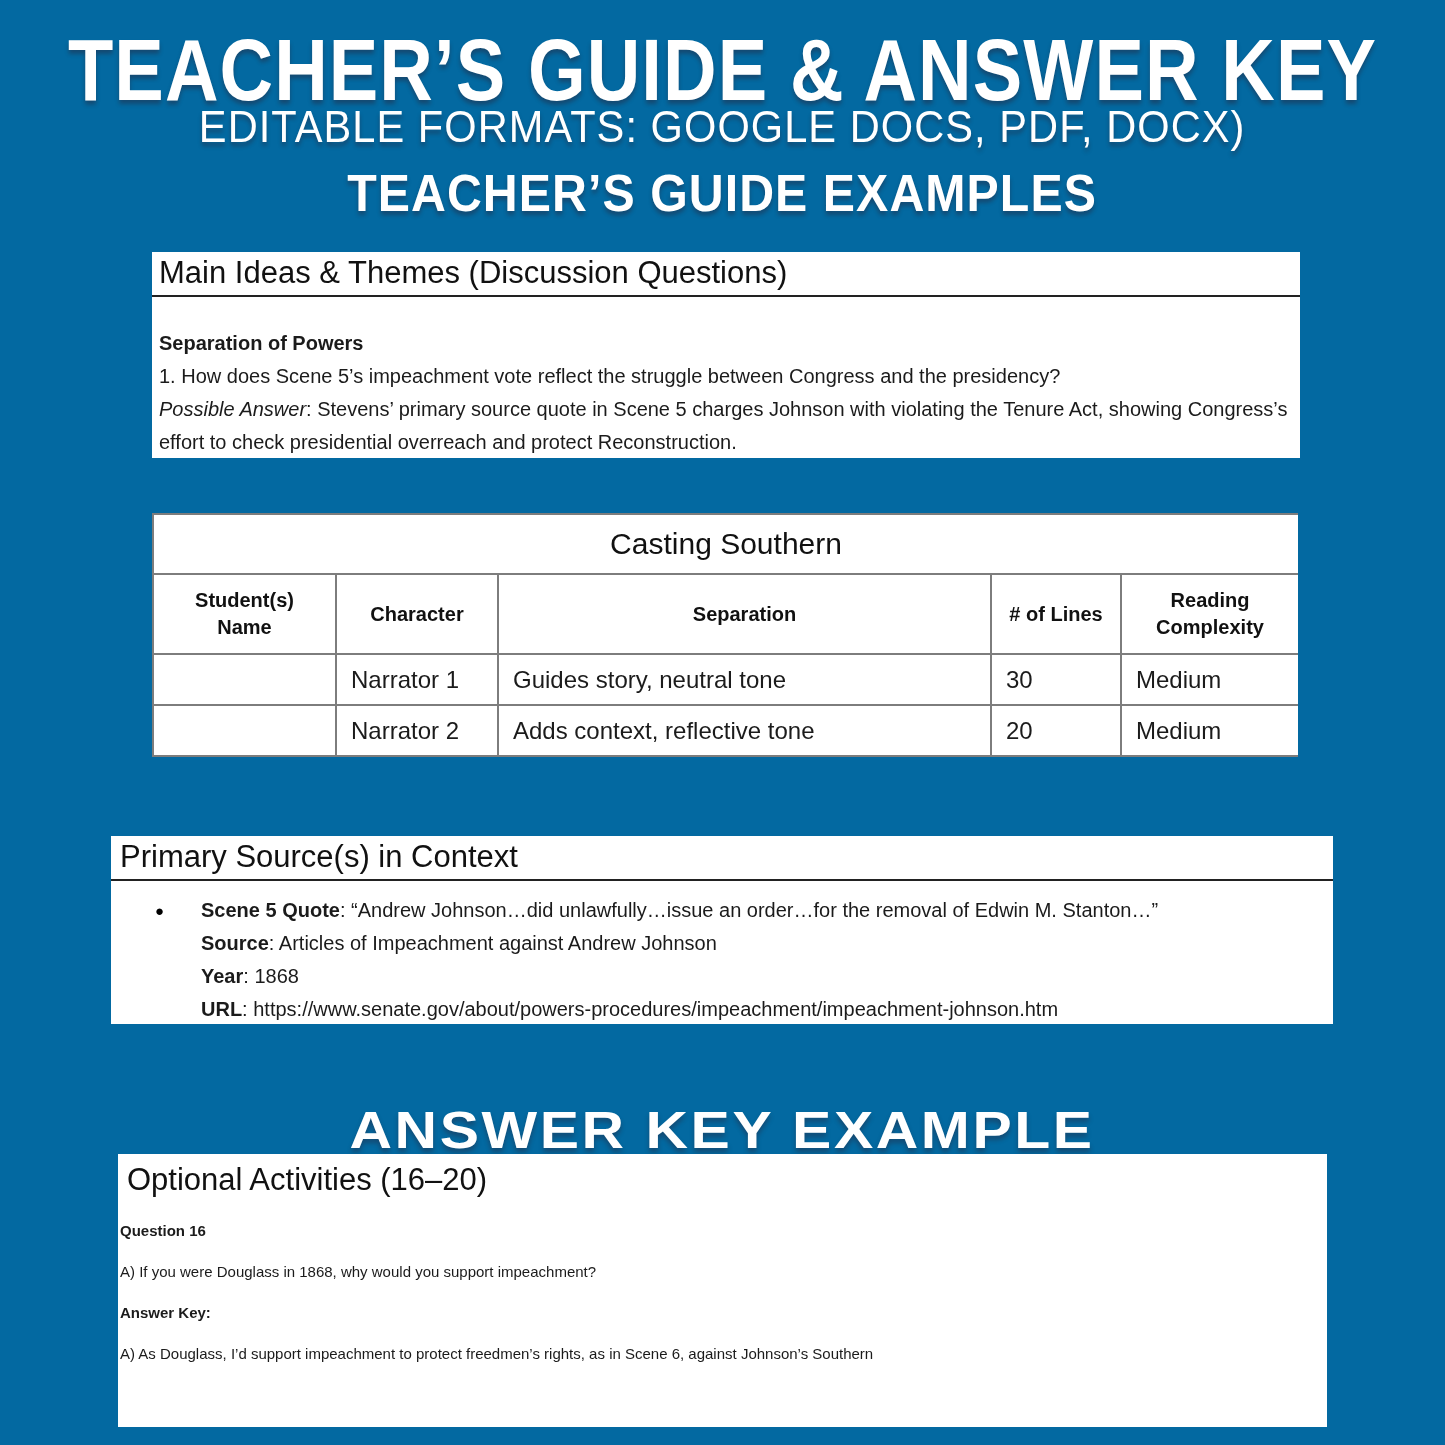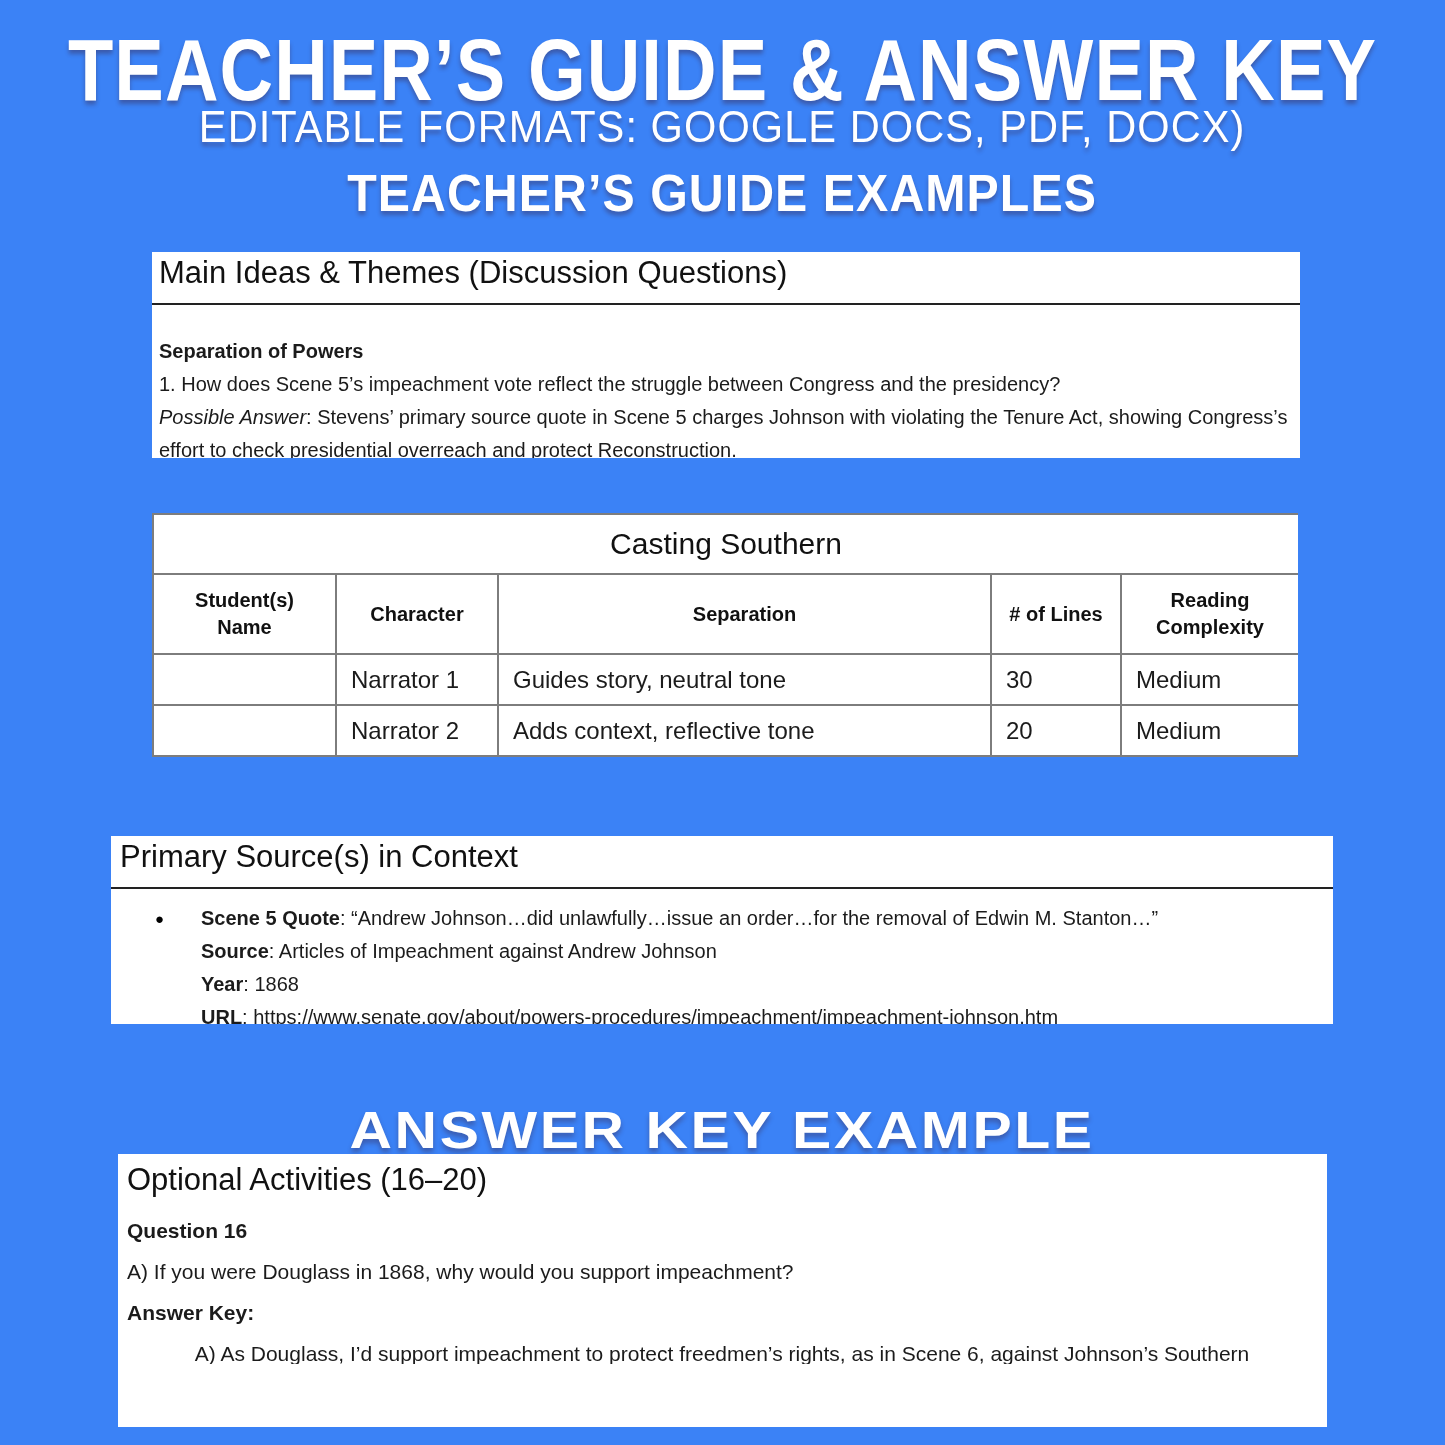--- a/index.html
+++ b/index.html
@@ -1,37 +1,37 @@
 <!DOCTYPE html>
 <html><head>
 <meta charset="utf-8">
 <style>
   html,body{margin:0;padding:0;background:#8e1b24;}
   .canvas{
     position:relative;width:1445px;height:1445px;overflow:hidden;
-    background:#3b82f6;
+    background:#0369a1;
     font-family:"Liberation Sans", sans-serif;
     -webkit-font-smoothing:antialiased;
   }
   
   .hero{position:absolute;left:0;right:0;text-align:center;color:#fff;}
   .hero .stretch{display:inline-block;transform-origin:center top;white-space:nowrap;
     text-shadow:0 3px 4px rgba(60,0,8,0.30);}
   .main-title{top:20px;}
   .main-title .stretch{font-size:70px;font-weight:bold;letter-spacing:1px;transform:scale(1.06,1.25);}
   .sub-title{top:102px;}
   .sub-title .stretch{font-size:40px;font-weight:400;letter-spacing:1px;transform:scale(1.04,1.12);}
   .sect-title-1{top:163px;}
   .sect-title-1 .stretch{font-size:46px;font-weight:bold;letter-spacing:1px;transform:scale(1.05,1.12);}
   .sect-title-2{top:1100px;}
   .sect-title-2 .stretch{font-size:46px;font-weight:bold;letter-spacing:2px;transform:scale(1.28,1.12);}
 
   
   .panel{position:absolute;background:#ffffff;color:#1b1b1b;overflow:hidden;box-sizing:border-box;}
-  .panel-head{font-size:31px;font-weight:400;line-height:36px;padding:3px 8px 12px 7px;color:#111;}
+  .panel-head{font-size:31px;font-weight:400;line-height:36px;padding:3px 8px 4px 7px;color:#111;}
   .panel-head.ruled{border-bottom:2px solid #222;}
   .doc-body{padding:0 8px 0 7px;font-size:20px;line-height:33px;color:#1b1b1b;}
   .doc-line{margin:0;}
   .bold{font-weight:bold;}
   .ital{font-style:italic;}
 
   .panel-main-ideas{left:152px;top:252px;width:1148px;height:206px;}
   .panel-main-ideas .doc-body{margin-top:30px;}
   .clip-line{height:17px;overflow:hidden;}
 
@@ -49,23 +49,23 @@
   
   .panel-primary{left:111px;top:836px;width:1222px;height:188px;}
   .panel-primary .panel-head{padding-left:9px;}
   .bullet-row{display:flex;margin-top:13px;font-size:20px;line-height:33px;}
   .bullet-glyph{width:46px;margin-left:44px;font-size:15px;line-height:33px;text-align:left;color:#000;}
   .bullet-text{flex:1;min-width:0;}
 
   
   .panel-answer{left:118px;top:1154px;width:1209px;height:273px;}
   .panel-answer .panel-head{padding:8px 10px 2px 9px;}
-  .panel-answer .doc-body{padding:0 10px 0 9px;font-size:21px;line-height:21px;}
+  .panel-answer .doc-body{padding:0 10px 0 2px;font-size:15px;line-height:21px;}
   .panel-answer .doc-line{margin-top:20px;}
-  .nowrap-clip{white-space:nowrap;overflow:hidden;text-align:center;}
+  .nowrap-clip{white-space:nowrap;overflow:hidden;}
 </style>
 </head>
 <body>
 
 <div class="canvas">
 
   <div class="hero main-title">
     <span class="stretch">TEACHER’S GUIDE &amp; ANSWER KEY</span>
   </div>
   <div class="hero sub-title">

